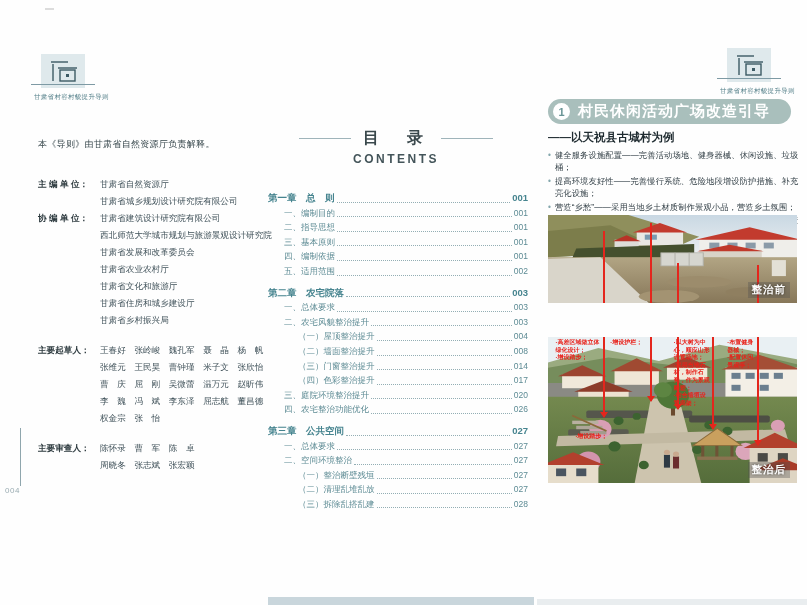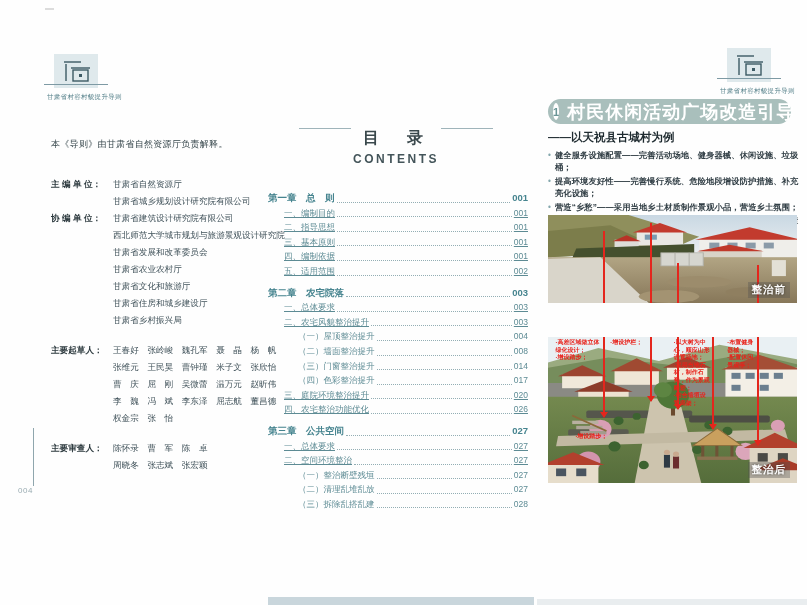--- a/index.html
+++ b/index.html
@@ -10,58 +10,58 @@
 
   
   .logo-block{position:absolute;width:58px;text-align:center;}
   .logo-left{left:34px;top:54px;}
   .logo-mid{left:464px;top:48px;}
   .logo-sq{width:44px;height:34px;background:#dfe9ec;margin:0 auto;display:flex;align-items:center;justify-content:center;position:relative;}
   .logo-sq::after{content:"";position:absolute;left:-10px;right:-10px;bottom:3px;height:1px;background:#7e9aa4;}
   .logo-caption{font-size:6.5px;color:#55808a;margin-top:5px;letter-spacing:.3px;white-space:nowrap;}
 
   
-  .left-page{position:absolute;left:13px;top:0;width:252px;height:605px;}
+  .left-page{position:absolute;left:0;top:0;width:252px;height:605px;}
   .note{position:absolute;left:38px;top:138px;font-size:9px;color:#37474c;letter-spacing:.3px;}
   .credits{position:absolute;left:38px;top:176px;width:214px;font-size:8.6px;color:#40525a;}
   .credit-row{display:flex;line-height:17px;}
   .credit-row.gap{margin-top:13px;}
   .credit-label{width:62px;flex:none;font-weight:bold;color:#2b383d;white-space:nowrap;}
   .credit-text{white-space:nowrap;text-align:right;}
   .footer-line{position:absolute;left:20px;top:428px;width:1px;height:58px;background:#8fa6ad;}
   .page-number{position:absolute;left:5px;top:486px;font-size:8px;color:#9aacb2;letter-spacing:.5px;}
 
   
   .toc-page-wrap{position:absolute;left:256px;top:0;width:280px;height:605px;}
   .toc-title-wrap{position:absolute;left:0;top:128px;width:280px;text-align:center;}
-  .toc-title-row{display:flex;align-items:flex-start;justify-content:center;gap:12px;}
+  .toc-title-row{display:flex;align-items:center;justify-content:center;gap:12px;}
   .toc-title-line{width:52px;height:1px;background:#9fb4ba;}
   .toc-title{font-size:16px;letter-spacing:6px;color:#3a484c;font-weight:bold;}
   .toc-subtitle{font-size:12px;letter-spacing:2.5px;color:#44555a;margin-top:3px;font-weight:bold;}
   .toc-list{position:absolute;left:12px;top:184px;width:260px;}
   .toc-row{display:flex;align-items:flex-end;line-height:14.6px;font-size:8.5px;color:#5d8b94;}
   .toc-row.chapter{font-size:9.5px;color:#46848f;font-weight:bold;margin-top:7px;}
-  .toc-row.item{padding-left:16px;text-decoration:underline;}
+  .toc-row.item{padding-left:16px;}
   .toc-row.sub{padding-left:30px;}
   .toc-label{white-space:nowrap;}
   .toc-dots{flex:1;border-bottom:1px dotted #93aeb4;margin:0 2px 3px;}
   .toc-page-num{white-space:nowrap;}
   .bottom-strip-mid{position:absolute;left:268px;top:597px;width:266px;height:8px;background:#c9d6dc;}
   .bottom-strip-right{position:absolute;left:537px;top:599px;width:270px;height:6px;background:#e9edef;}
 
   
   .right-page{position:absolute;left:540px;top:0;width:267px;height:605px;}
   .section-badge{position:absolute;left:8px;top:99px;width:243px;height:25px;background:#a9bfbc;border-radius:13px;display:flex;align-items:center;}
   .badge-circle{width:17px;height:17px;background:#ffffff;border-radius:50%;margin-left:5px;display:flex;align-items:center;justify-content:center;font-size:11px;font-weight:bold;color:#6a9596;}
-  .badge-title{color:#ffffff;font-weight:bold;font-size:18px;letter-spacing:1px;margin-left:8px;white-space:nowrap;}
+  .badge-title{color:#ffffff;font-weight:bold;font-size:15px;letter-spacing:1px;margin-left:8px;white-space:nowrap;}
   .case-subtitle{position:absolute;left:8px;top:130px;font-size:11.5px;font-weight:bold;color:#1f2b30;}
   .bullets{position:absolute;left:8px;top:149px;width:252px;}
   .bullet-row{display:flex;font-size:8.3px;line-height:12.4px;color:#323f46;margin-bottom:1px;}
   .dot{color:#84a7ad;margin-right:4px;flex:none;}
-  .bullet-text{letter-spacing:.1px;font-weight:bold;}
+  .bullet-text{letter-spacing:.1px;}
 
   .photo{position:absolute;left:8px;width:249px;overflow:hidden;background:#8a8a84;}
   .photo.before{top:215px;height:88px;}
   .photo.after{top:337px;height:146px;}
   .photo svg{display:block;width:100%;height:100%;}
   .photo-label{position:absolute;right:7px;bottom:5px;font-size:10.5px;font-weight:bold;color:#fff;
     text-shadow:0 0 3px rgba(0,0,0,.6);letter-spacing:1px;background:rgba(80,80,80,.35);padding:1px 4px;}
   .redline{position:absolute;width:2px;background:#e4261d;bottom:0;}
   .redline.l1{left:22%;top:16px;} .redline.l2{left:41%;top:8px;}
   .redline.l3{left:52%;top:48px;} .redline.l4{left:84%;top:50px;}

